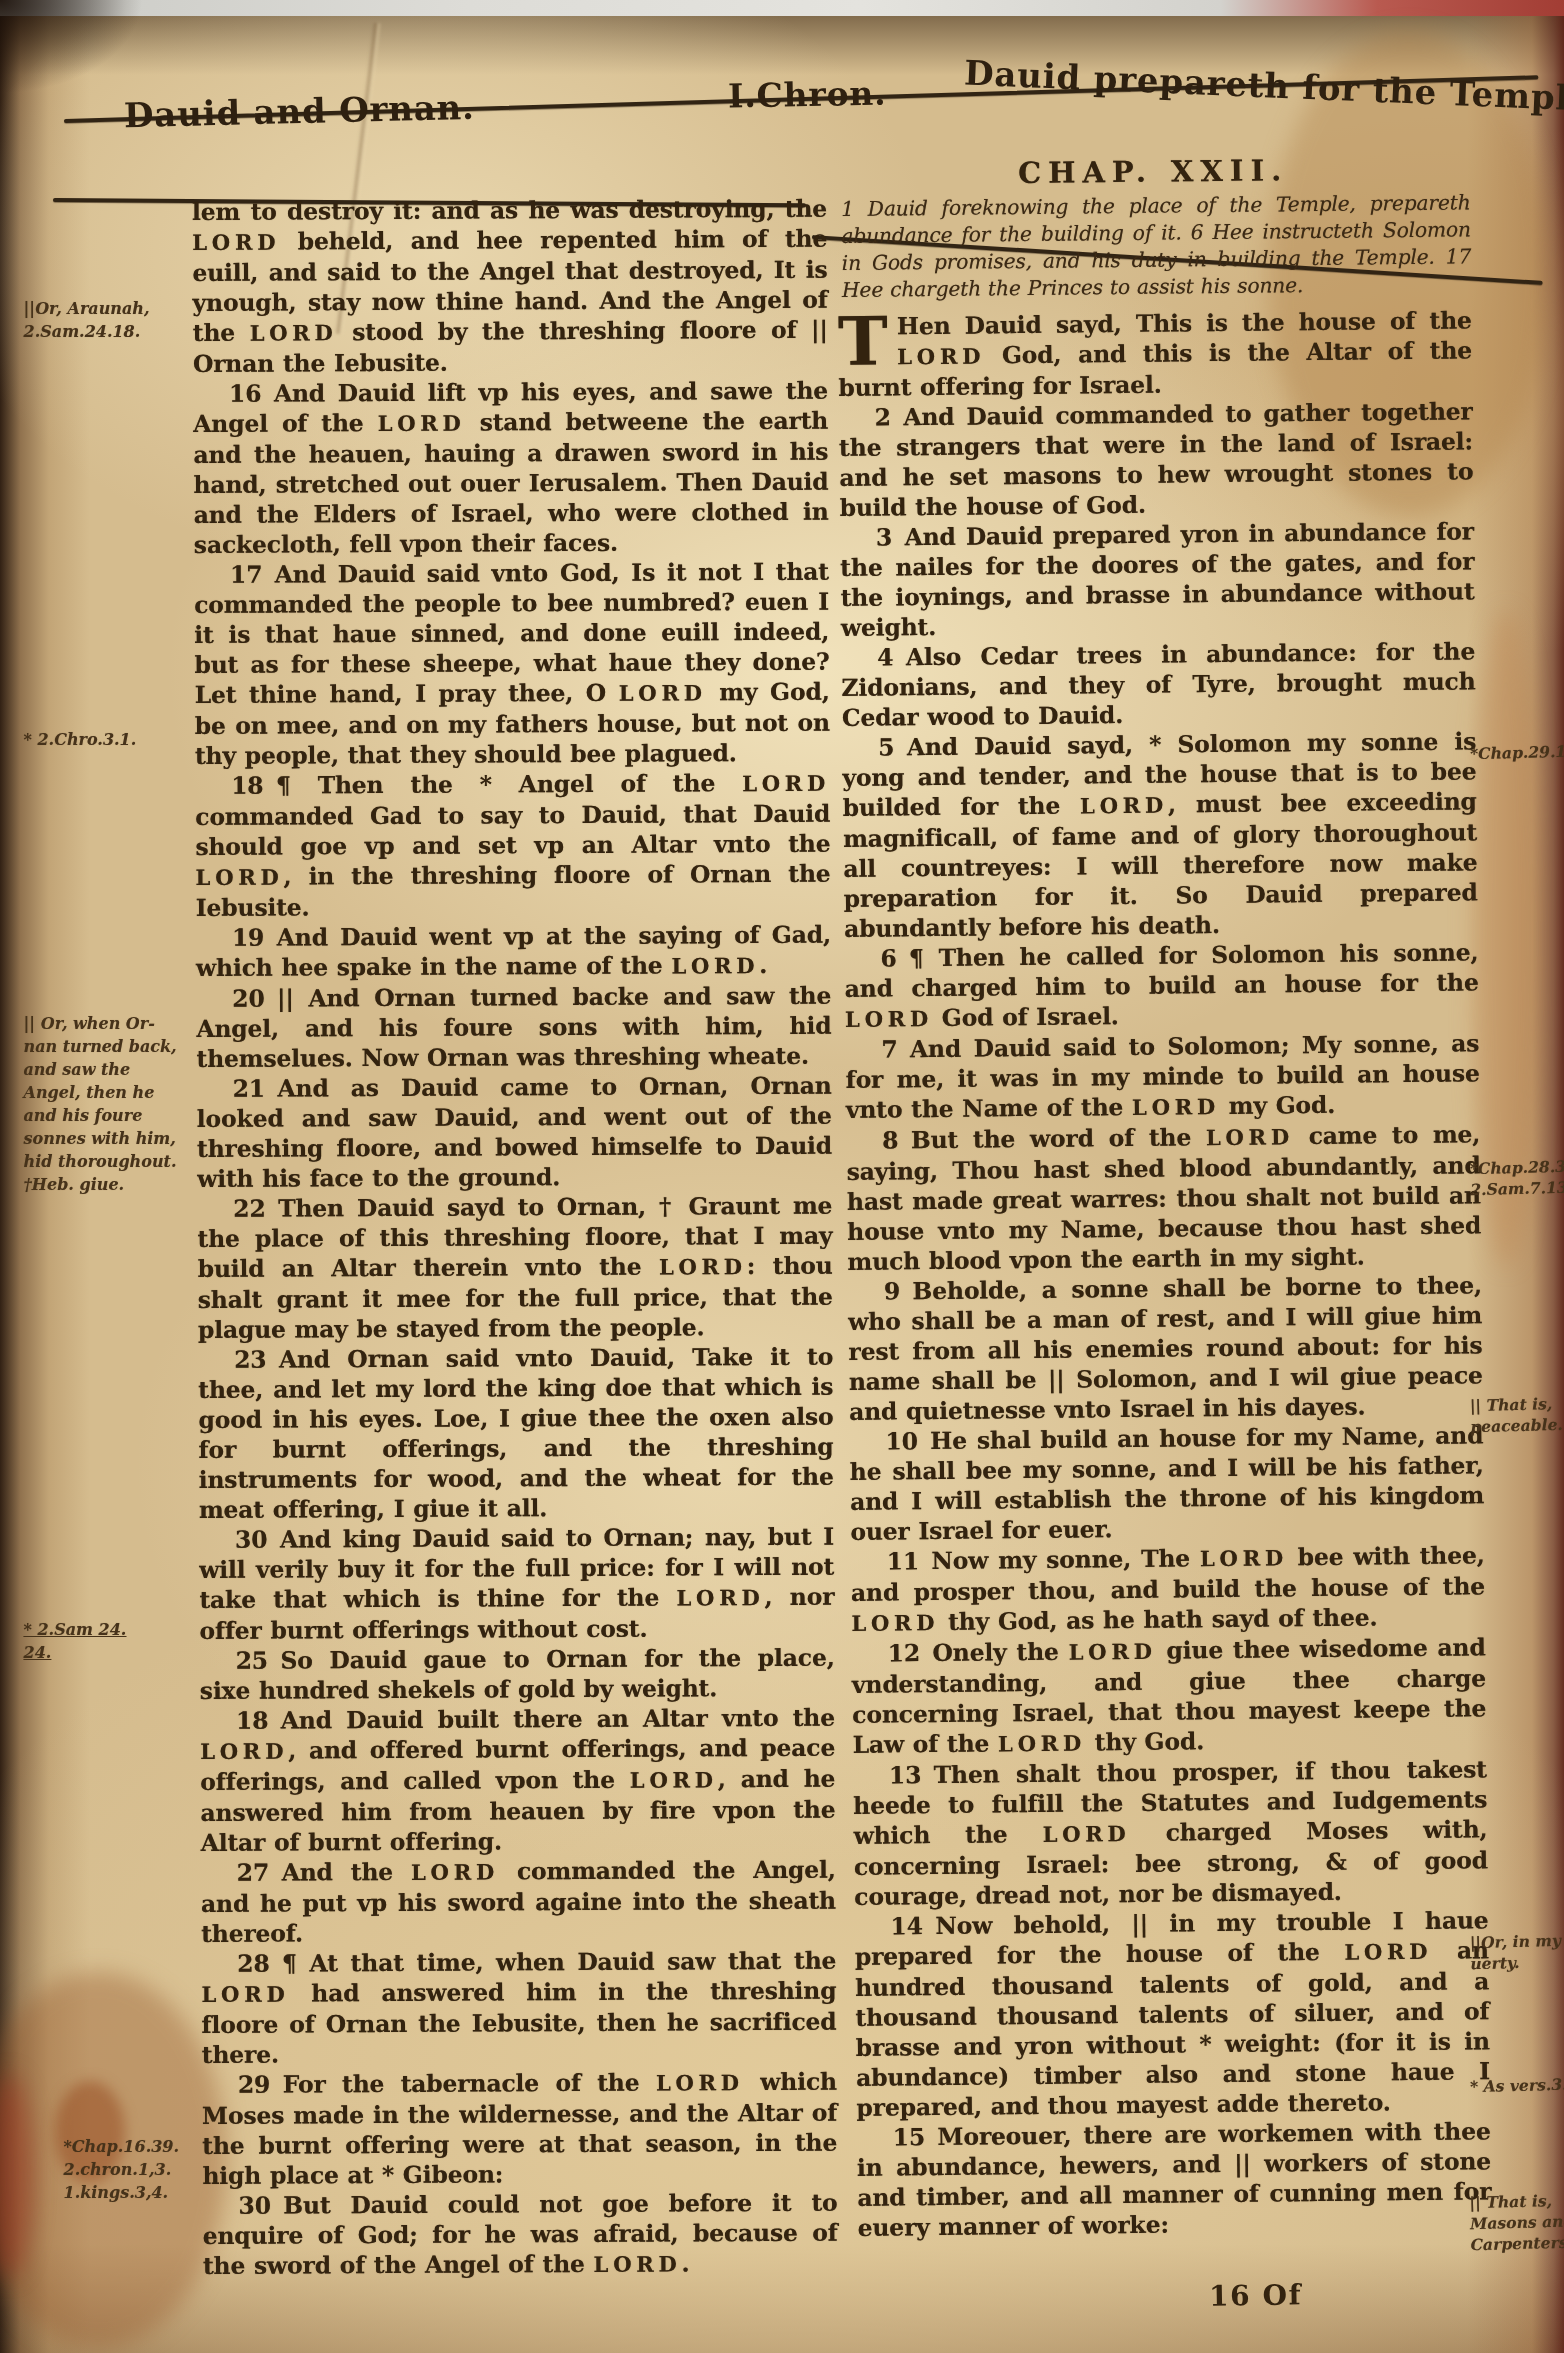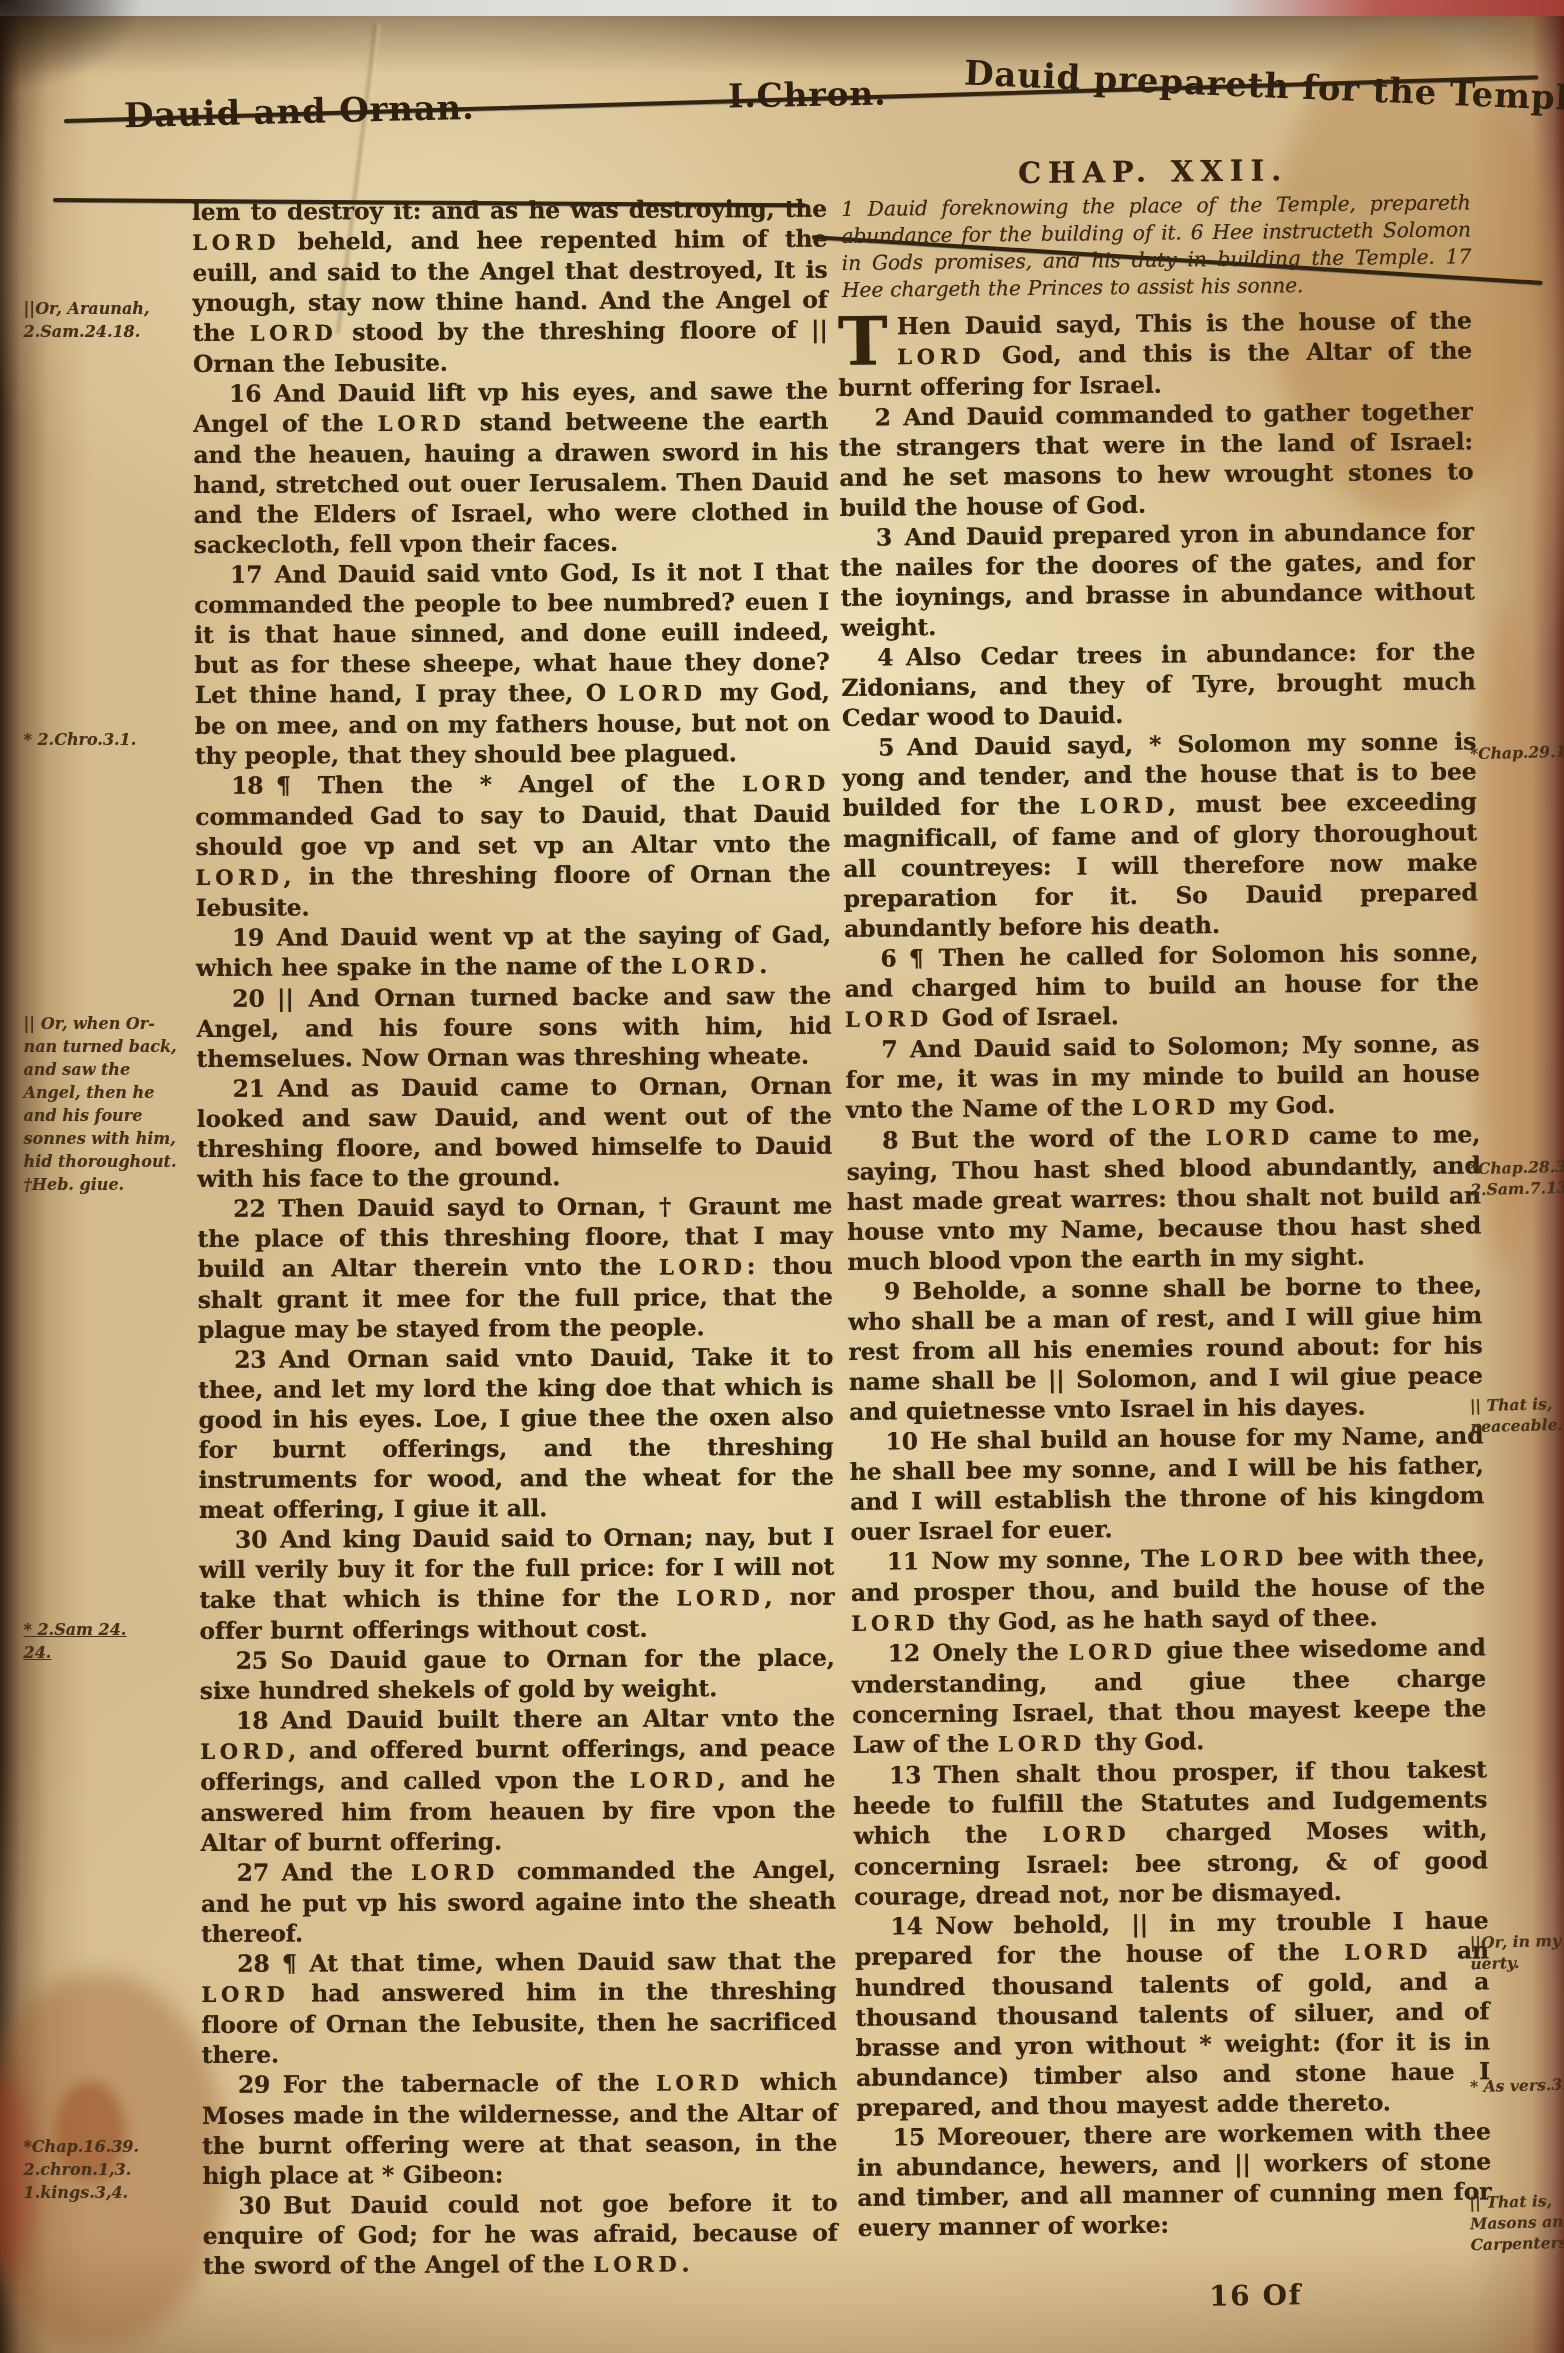--- a/index.html
+++ b/index.html
@@ -137,21 +137,21 @@
       <div>Angel, then he</div>
       <div>and his foure</div>
       <div>sonnes with him,</div>
       <div>hid thoroughout.</div>
       <div>†Heb. giue.</div>
     </div>
     <div class="mnote mnote-left" style="top: 1618px; text-decoration: underline;">
       <div>* 2.Sam 24.</div>
       <div>24.</div>
     </div>
-    <div class="mnote mnote-left" style="top: 2135px;">
+    <div class="mnote mnote-left" style="top: 2135px; margin-left: 40px;">
       <div>*Chap.16.39.</div>
       <div>2.chron.1,3.</div>
       <div>1.kings.3,4.</div>
     </div>
   </div>
 <div id="right-notes">
     <div class="mnote mnote-right" style="top: 742px;">
       <div>*Chap.29.1.</div>
     </div>
     <div class="mnote mnote-right" style="top: 1157px;">

